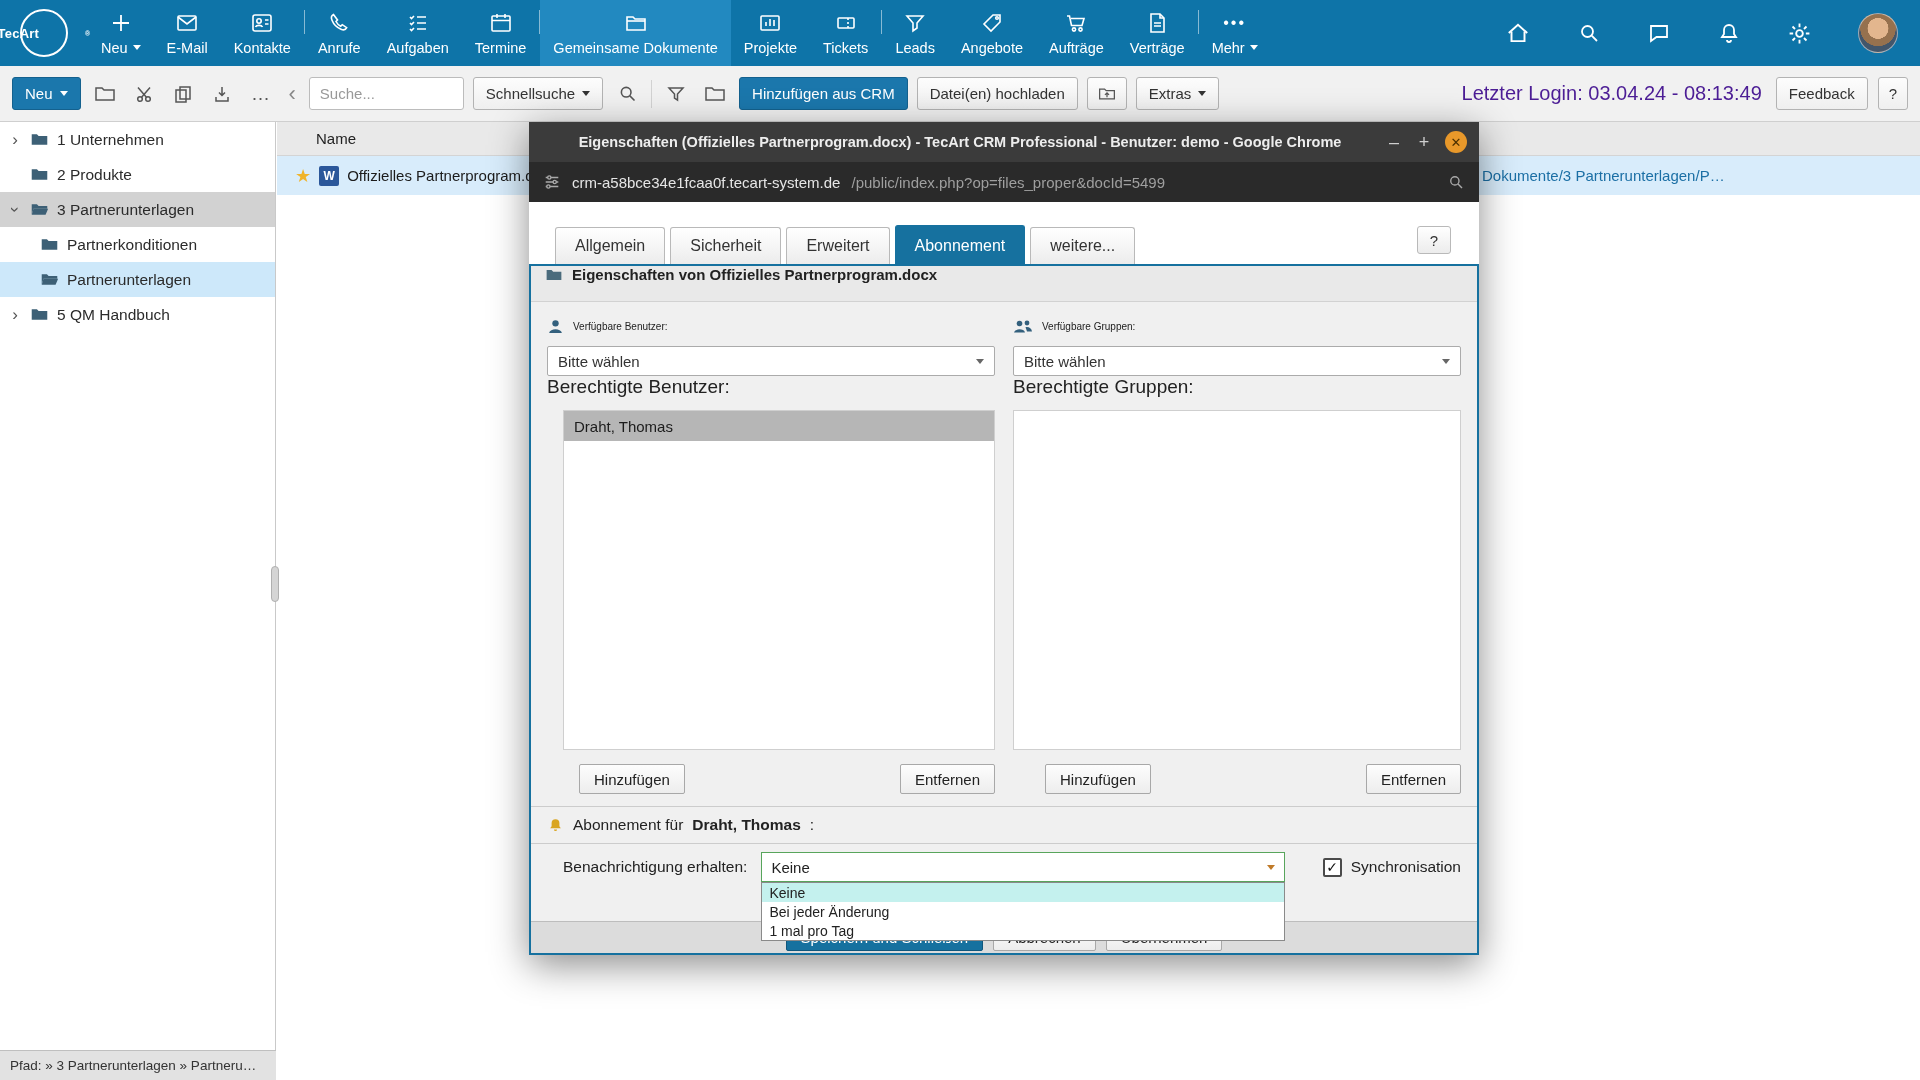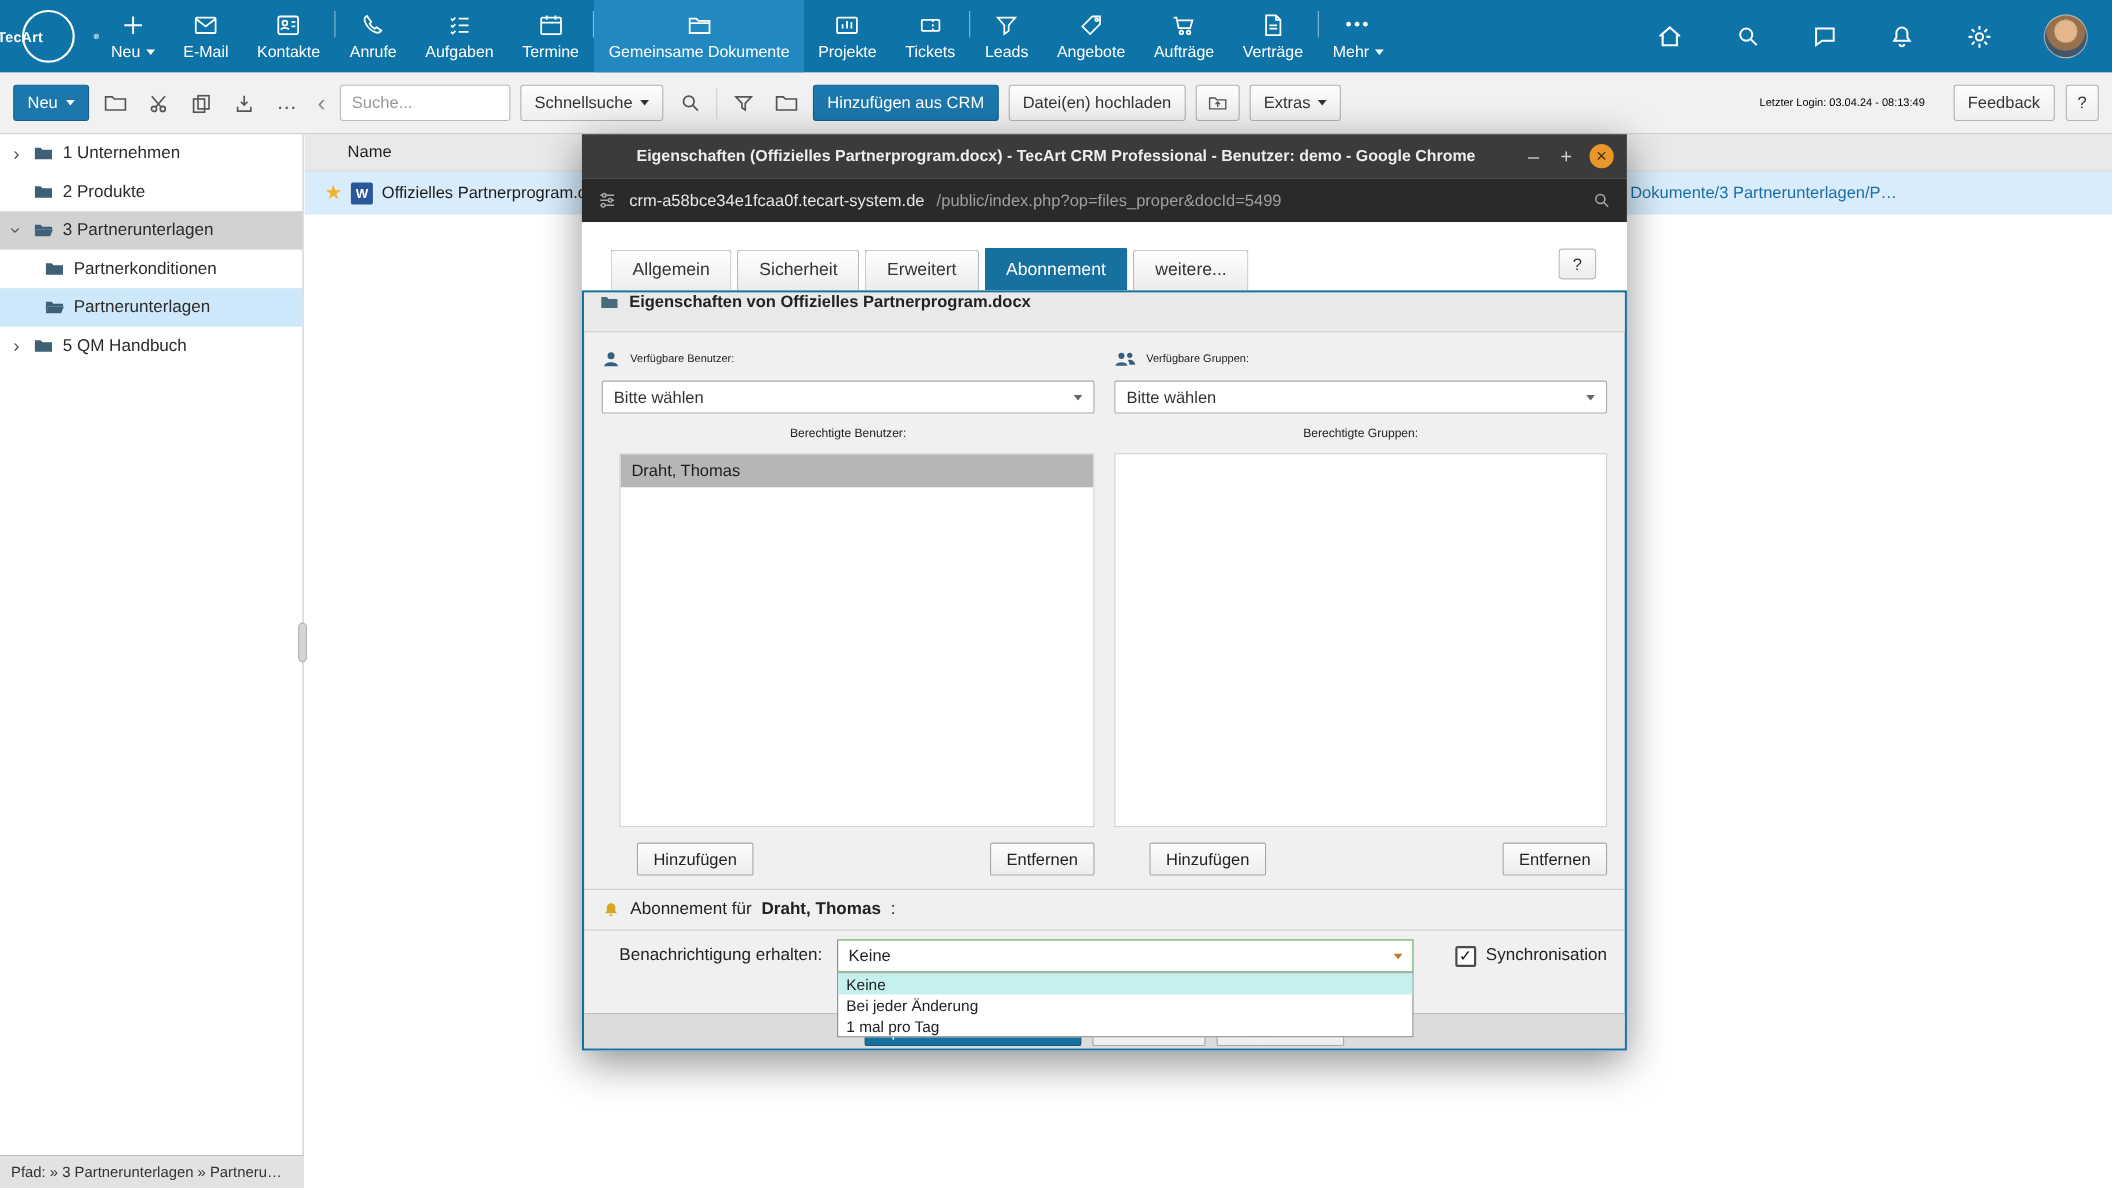--- a/index.html
+++ b/index.html
@@ -34,21 +34,21 @@
     border-radius:3px; font-size:15px; color:#333; display:inline-flex; align-items:center; gap:7px; cursor:pointer; white-space:nowrap; }
   .btn-blue { background:#1b77ac; border-color:#14618e; color:#fff; }
   .tool-icon { width:30px; height:30px; display:flex; align-items:center; justify-content:center; color:#555; cursor:pointer; }
   .tool-char { font-size:19px; color:#555; line-height:1; }
   .back-ch { font-size:22px; color:#888; padding:0 4px; cursor:pointer; }
   .search-input { width:155px; height:33px; border:1px solid #bcbcbc; border-radius:3px; padding:0 10px;
     font-size:15px; color:#333; background:#fff; font-family:inherit; }
   .search-input::placeholder { color:#999; }
   .vsep { width:1px; height:28px; background:#d2d2d2; }
   .toolbar-right { margin-left:auto; display:flex; align-items:center; gap:10px; }
-  .login-text { font-size:10px; color:#000000; margin-right:16px; }
+  .login-text { font-size:20px; color:#4c1d95; margin-right:4px; }
   .btn-square { padding:0 10px; }
 
   
   .sidebar { position:absolute; top:122px; left:0; width:276px; bottom:0; background:#fff;
     border-right:1px solid #c9c9c9; z-index:1; }
   .tree-row { height:35px; display:flex; align-items:center; gap:8px; padding-left:8px;
     font-size:15.5px; color:#2b2b2b; cursor:pointer; white-space:nowrap; }
   .tree-row .chev { width:14px; color:#555; font-size:17px; line-height:1; text-align:center; }
   .tree-row .chev.open { transform:rotate(90deg); }
   .tree-row.child { padding-left:40px; }
@@ -98,21 +98,21 @@
     background:#f0f0f0; overflow:visible; }
   .d-section { height:36px; background:#e9e9e9; border-bottom:1px solid #d2d2d2; display:flex;
     align-items:flex-start; gap:9px; padding:0 14px; font-size:15px; color:#222; }
   .d-content { padding:12px 16px 0; }
   .cols { display:flex; gap:18px; }
   .col { flex:1; min-width:0; }
   .col-head { display:flex; align-items:center; gap:9px; font-size:10px; color:#222; height:24px; }
   .dselect { margin-top:8px; height:30px; background:#fff; border:1px solid #ababab; border-radius:2px;
     display:flex; align-items:center; justify-content:space-between; padding:0 10px; font-size:15px; color:#333; cursor:pointer; }
   .dselect .caret { border-top-color:#666; }
-  .list-label { margin-top:12px; font-size:11px; color:#222;text-align:center; }
+  .list-label { font-size:19px; color:#222; }
   .listbox { margin-top:12px; height:340px; background:#fff; border:1px solid #cfcfcf; overflow:hidden; }
   .listbox.inset { margin-left:16px; }
   .list-item-sel { height:30px; background:#b6b6b6; display:flex; align-items:center; padding:0 10px;
     font-size:15px; color:#1c1c1c; cursor:pointer; }
   .btnrow { display:flex; justify-content:space-between; margin-top:14px;margin-left:32px; }
   .dbtn { height:30px; padding:0 14px; background:linear-gradient(#fdfdfd,#ededed); border:1px solid #a8a8a8;
     border-radius:2px; font-size:15px; color:#222; display:inline-flex; align-items:center; cursor:pointer; white-space:nowrap; }
   .dbtn.primary { background:#16719f; color:#fff; border-color:#0f567c; }
   .d-divider { height:1px; background:#cccccc; margin-top:12px; }
   .sub-row { display:flex; align-items:center; gap:9px; padding:9px 16px; font-size:15.5px; color:#222; }

